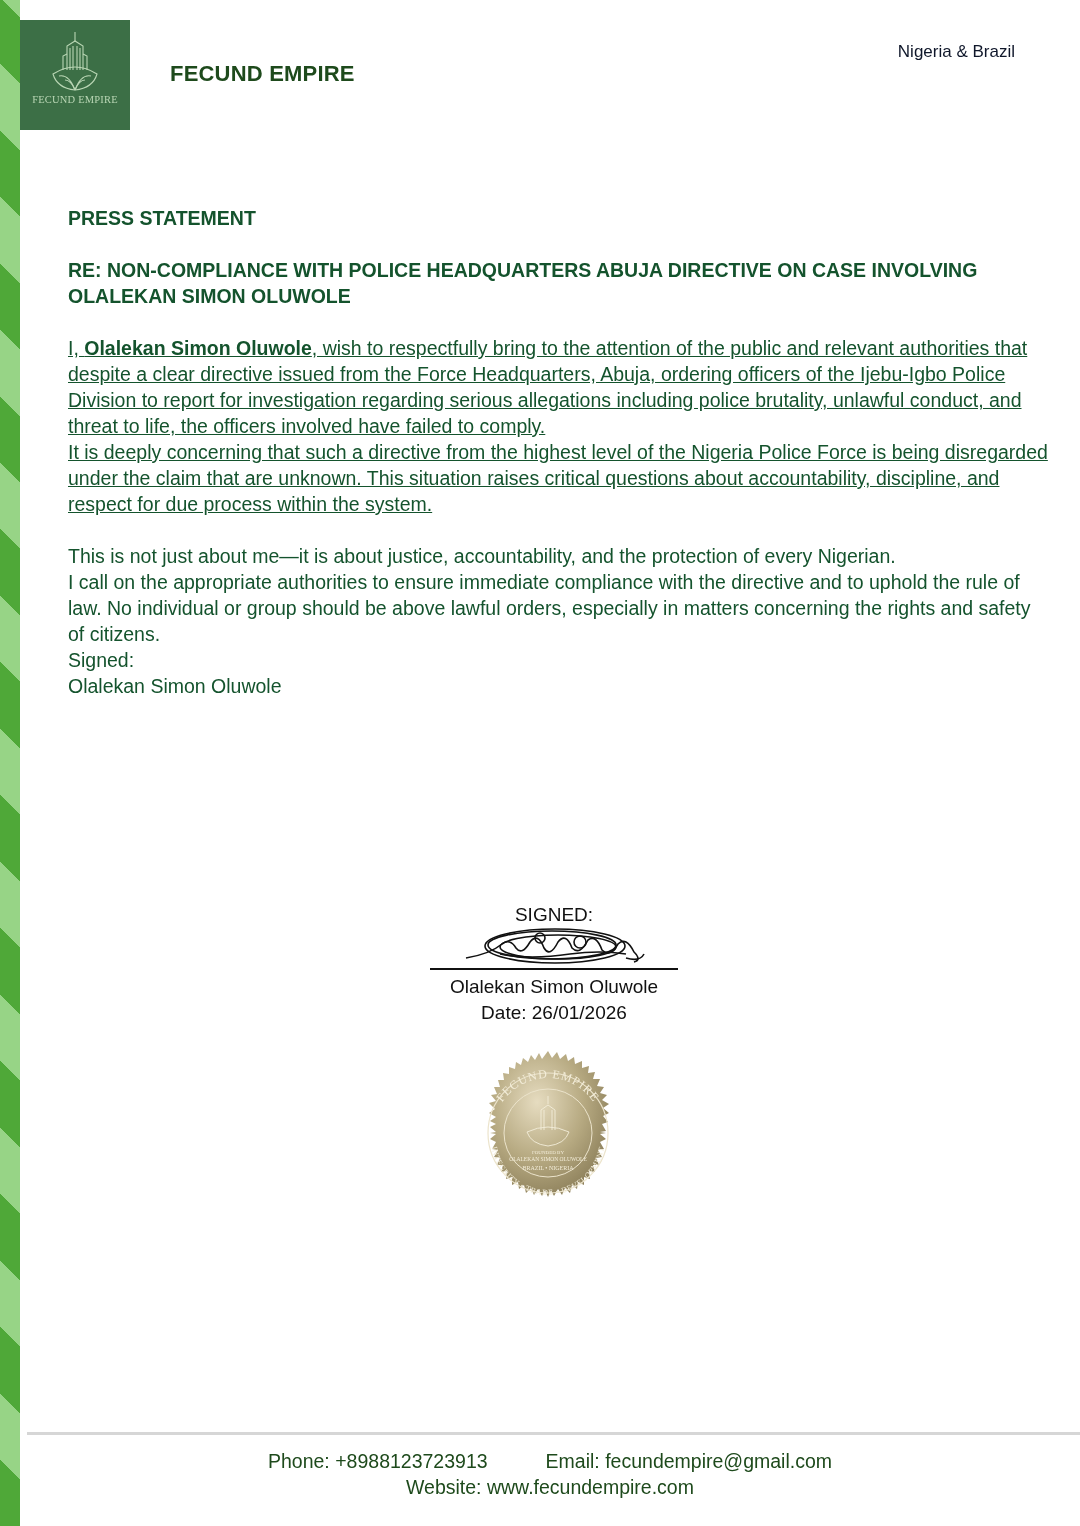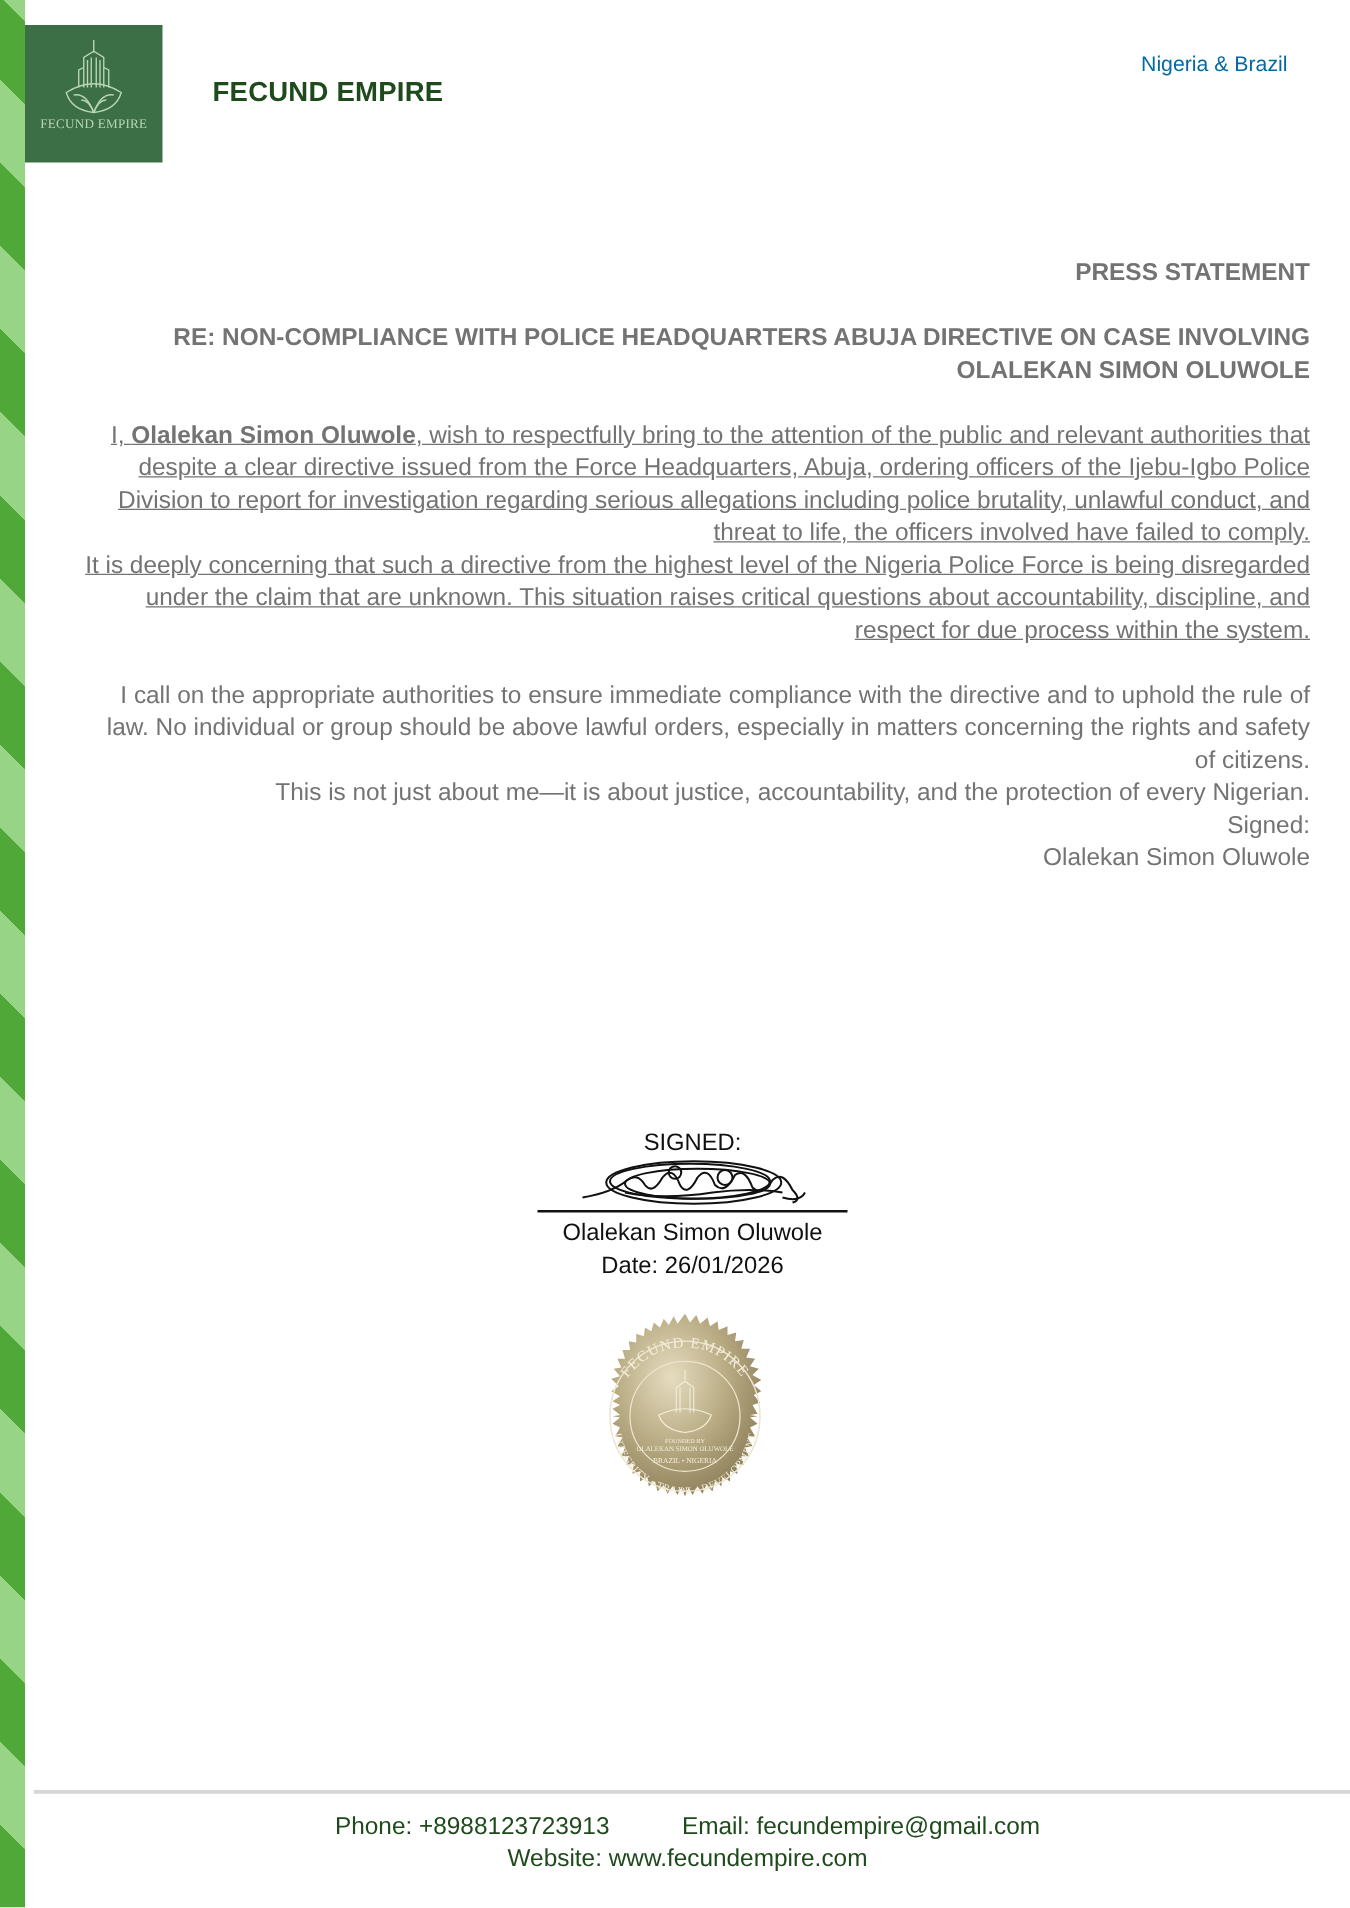--- a/index.html
+++ b/index.html
@@ -25,27 +25,27 @@
       font-family: "Liberation Serif", "DejaVu Serif", serif;
       color: #b9d6b4; font-size: 10.5px; letter-spacing: 0.2px; margin-top: 2px;
       white-space: nowrap;
     }
 
     .brand-title {
       position: absolute; left: 170px; top: 61px;
       font-size: 22px; font-weight: bold; color: #1e4a1c; letter-spacing: 0.2px;
     }
     .location {
-      position: absolute; right: 50px; top: 42px;
-      font-size: 17px; color: #0369a1;
+      position: absolute; right: 65px; top: 42px;
+      font-size: 17px; color: #0f172a;
     }
 
     .content {
       position: absolute; left: 68px; top: 205px; width: 980px;
-      font-size: 19.5px; line-height: 26px; color: #737373; text-align: right;
+      font-size: 19.5px; line-height: 26px; color: #14532d;
     }
     .press-heading { font-weight: bold; font-size: 19.5px; margin-bottom: 26px; }
     .re-heading { font-weight: bold; margin-bottom: 26px; }
     .para { margin-bottom: 26px; text-decoration: underline; }
     .para p { margin: 0; }
     .signoff p { margin: 0; }
     b { font-weight: bold; }
 
     .sign-block {
       position: absolute; left: 430px; top: 902px; width: 248px;
@@ -97,22 +97,22 @@
   <div class="press-heading">PRESS STATEMENT</div>
   <div class="re-heading">RE: NON-COMPLIANCE WITH POLICE HEADQUARTERS ABUJA DIRECTIVE ON CASE INVOLVING OLALEKAN SIMON OLUWOLE</div>
 
   <div class="para">
     <p><span>I, </span><b>Olalekan Simon Oluwole</b><span>, wish to respectfully bring to the attention of the public and relevant authorities that despite a clear directive issued from the Force Headquarters, Abuja, ordering officers of the Ijebu-Igbo Police Division to report for investigation regarding serious allegations including police brutality, unlawful conduct, and threat to life, the officers involved have failed to comply.</span></p>
     <p>It is deeply concerning that such a directive from the highest level of the Nigeria Police Force is being disregarded under the claim that are unknown. This situation raises critical questions about accountability, discipline, and respect for due process within the system.</p>
   </div>
 
 
   <div class="signoff">
+    <p>This is not just about me—it is about justice, accountability, and the protection of every Nigerian.</p>
     <p>I call on the appropriate authorities to ensure immediate compliance with the directive and to uphold the rule of law. No individual or group should be above lawful orders, especially in matters concerning the rights and safety of citizens.</p>
-    <p>This is not just about me—it is about justice, accountability, and the protection of every Nigerian.</p>
     <p>Signed:</p>
     <p>Olalekan Simon Oluwole</p>
   </div>
 </div>
 
 <div class="sign-block">
   <span class="signed-label">SIGNED:</span>
   <div class="signature">
     <svg width="248" height="44" viewBox="0 0 248 44" fill="none" stroke="#111" stroke-width="1.6">
       <ellipse cx="125" cy="22" rx="70" ry="17"></ellipse>

